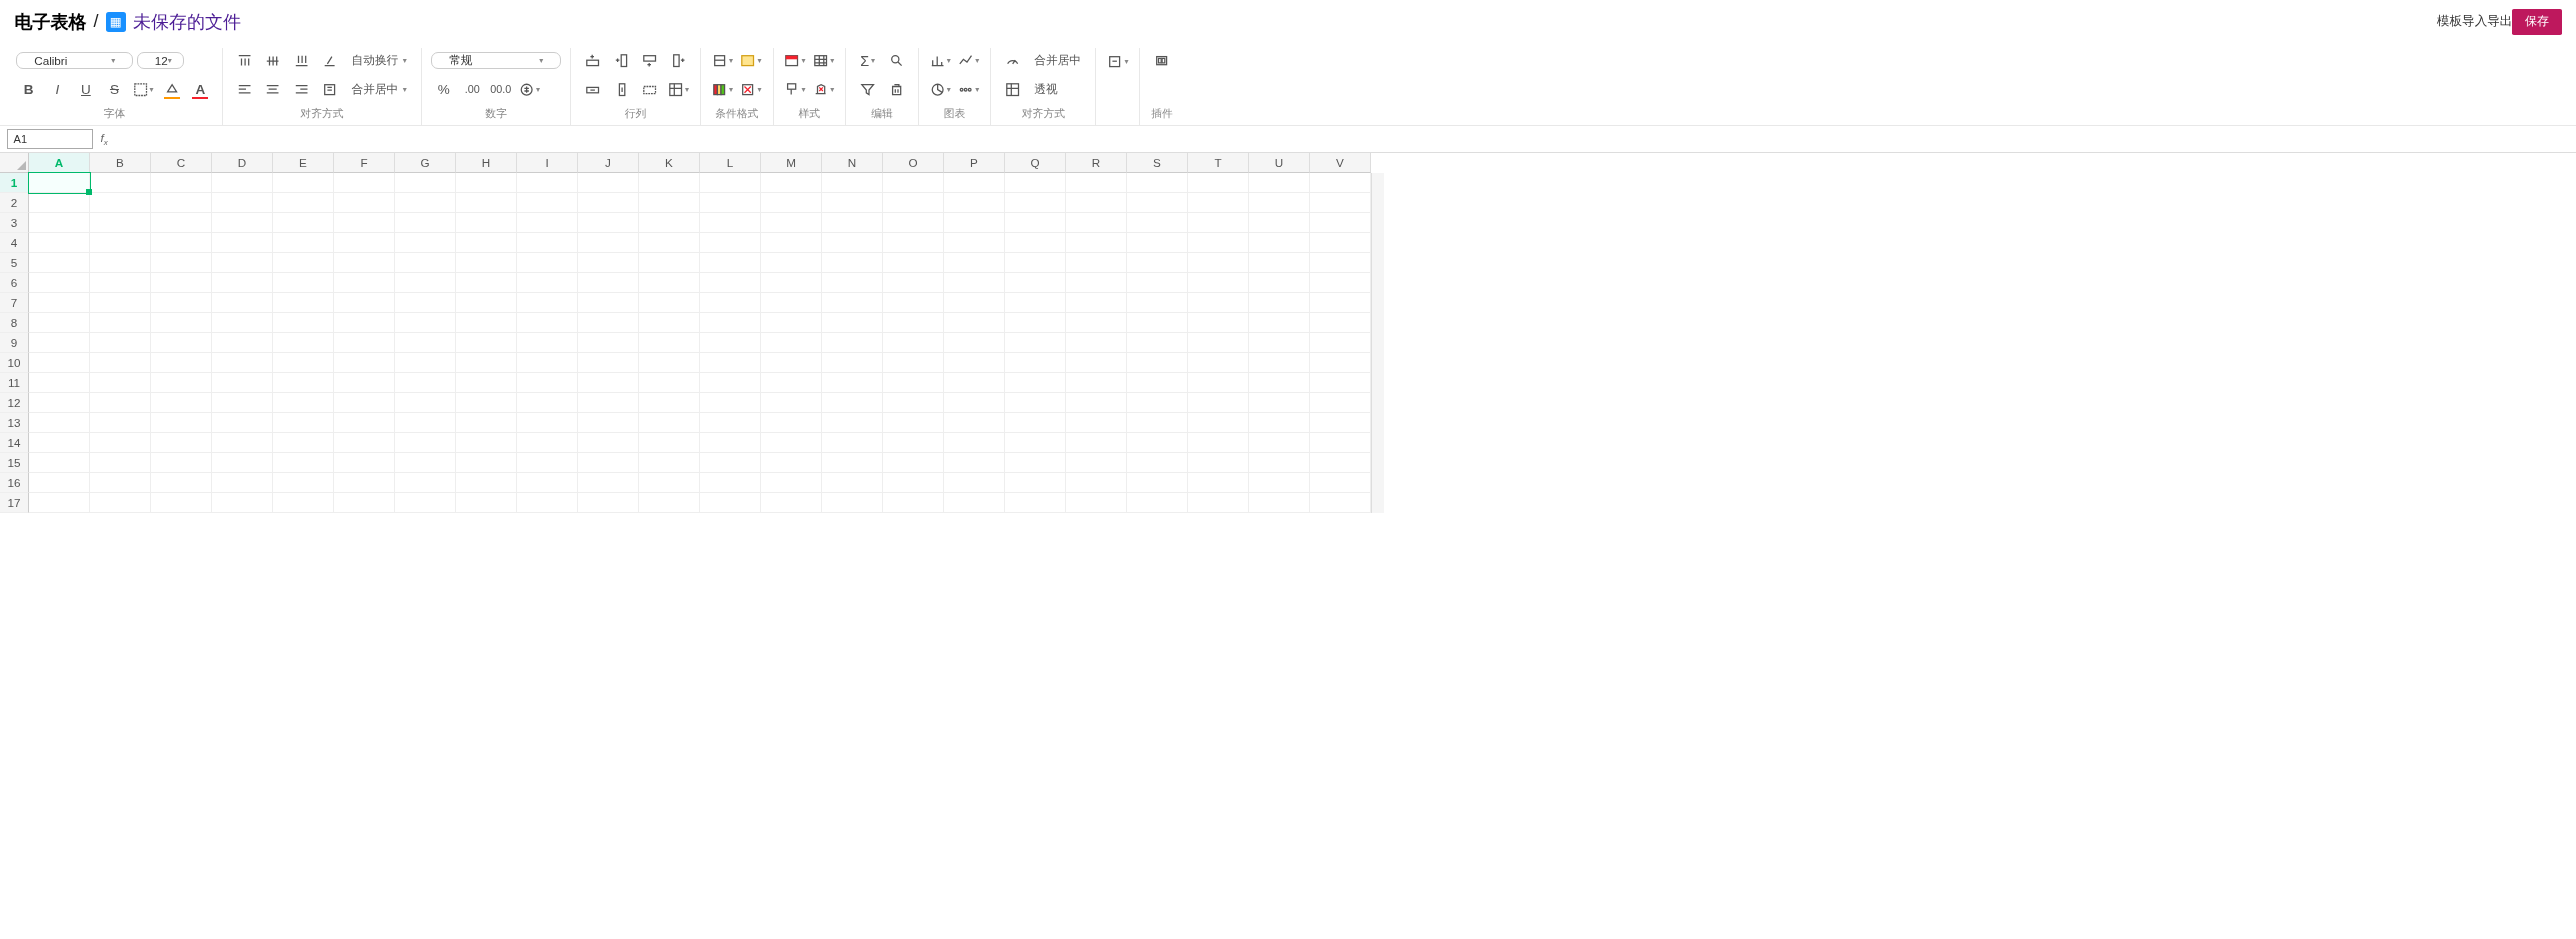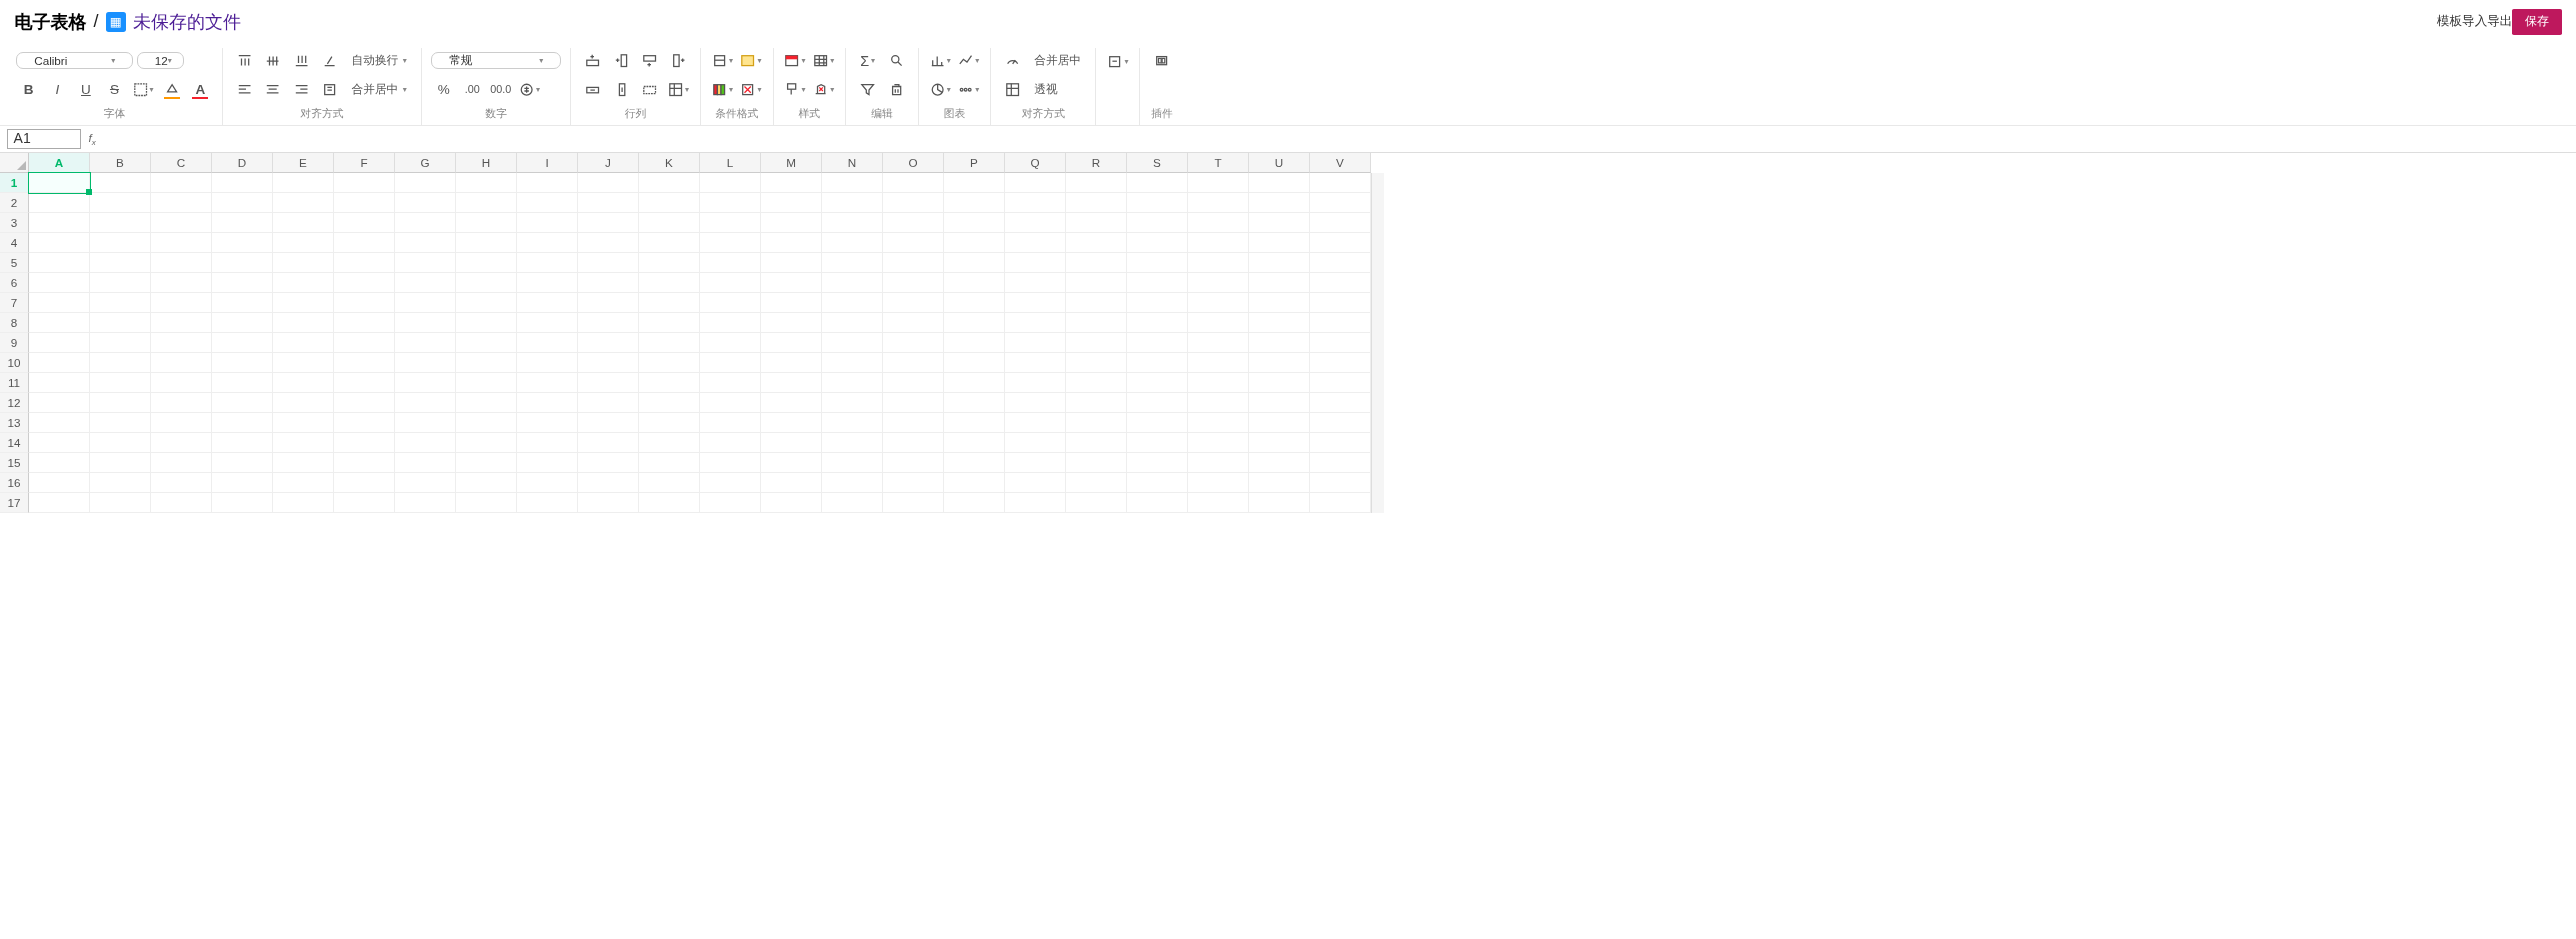--- a/index.html
+++ b/index.html
@@ -31,21 +31,21 @@
 .sel .caret { margin-left: auto; }
 .font-sel { width: 117px; }
 .size-sel { width: 47px; }
 .fmt-sel { width: 130px; text-align: center; }
 .clr-bar { position: absolute; bottom: 1.8px; left: 4.5px; right: 4.5px; height: 2.7px; }
 .tbtn.relpos { position: relative; }
 svg { width: 15.3px; height: 15.3px; stroke: #555; stroke-width: 1.4; fill: none; }
 
 
 .formula-bar { display: flex; align-items: center; height: 27px; border-bottom: 0.9px solid #ddd; padding: 2.7px 7.2px; gap: 7.2px; }
-.name-box { border: 0.9px solid #aaa; width: 74px; height: 20px; padding: 0 5.4px; font-size: 14px; display: flex; }
+.name-box { border: 0.9px solid #aaa; width: 86px; height: 20px; padding: 0 5.4px; font-size: 11px; display: flex; align-items: center; }
 .fx { font-style: italic; color: #666; font-size: 11.7px; }
 .fx sub { font-size: 8px; }
 .formula-input { flex: 1; height: 20px; }
 .corner { width: 29px; height: 20px; background: #f5f5f5; border-right: 0.9px solid #ccc; border-bottom: 0.9px solid #ccc; display:flex; align-items:flex-end; justify-content:flex-end;}
 .corner::after{ content:""; border-style:solid; border-width:0 0 9px 9px; border-color:transparent transparent #b8b8b8 transparent; margin:0 1.8px 1.8px 0;}
 .col-headers { display: flex; height: 20px; }
 .col-h { width: 61px; background: #f5f5f5; border-right: 0.9px solid #ddd; border-bottom: 0.9px solid #ccc; display: flex; align-items: center; justify-content: center; font-size: 11.7px; color: #555; cursor: pointer; }
 .col-h.active { background: #e6f7f5; color: #00b96b; font-weight: 600; border-bottom: 1.8px solid #00b96b; }
 .row-headers { display: flex; flex-direction: column; width: 29px; }
 .row-h { height: 20px; background: #f5f5f5; border-right: 0.9px solid #ccc; border-bottom: 0.9px solid #eee; display: flex; align-items: center; justify-content: center; font-size: 11.7px; color: #555; cursor: pointer; }

